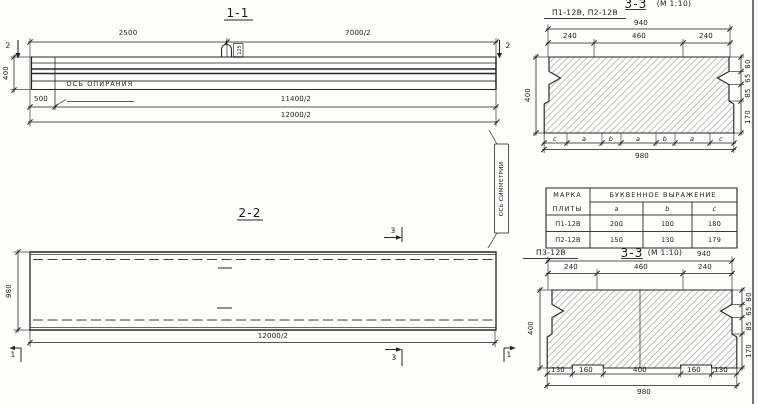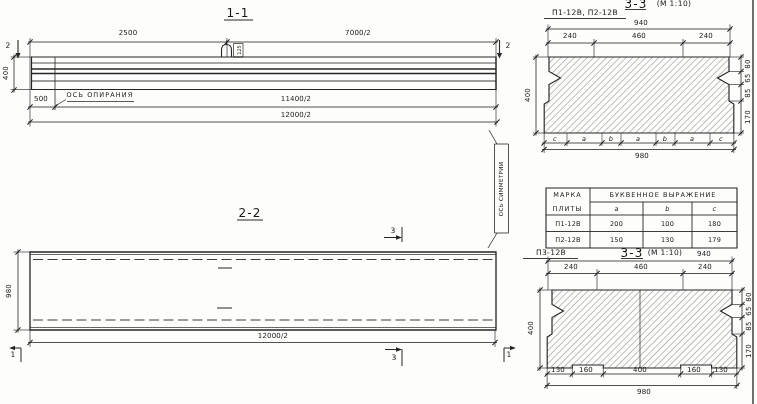--- a/index.html
+++ b/index.html
@@ -179,21 +179,21 @@
 </svg>
 
 <span class="lbl big" style="left:238px;top:13px">1-1</span>
 <span class="lbl" style="left:128px;top:33px">2500</span>
 <span class="lbl" style="left:358px;top:33px">7000/2</span>
 <span class="lbl med" style="left:8px;top:46px">2</span>
 <span class="lbl med" style="left:508px;top:46px">2</span>
 <span class="lbl v" style="left:6px;top:73px">400</span>
 <span class="lbl tag v" style="left:238.5px;top:50px">125</span>
 <span class="lbl" style="left:41px;top:99px">500</span>
-<span class="lbl small sp" style="left:100px;top:95px">ОСЬ ОПИРАНИЯ</span>
+<span class="lbl small sp" style="left:100px;top:84px">ОСЬ ОПИРАНИЯ</span>
 <span class="lbl" style="left:296px;top:99px">11400/2</span>
 <span class="lbl" style="left:296px;top:114.5px">12000/2</span>
 
 <span class="lbl flag v" style="left:501.5px;top:188.5px">ОСЬ СИММЕТРИИ</span>
 
 <span class="lbl big" style="left:250px;top:213px">2-2</span>
 <span class="lbl med" style="left:393px;top:231px">3</span>
 <span class="lbl v" style="left:9px;top:291px">980</span>
 <span class="lbl" style="left:273px;top:335.5px">12000/2</span>
 <span class="lbl med" style="left:13px;top:355px">1</span>

